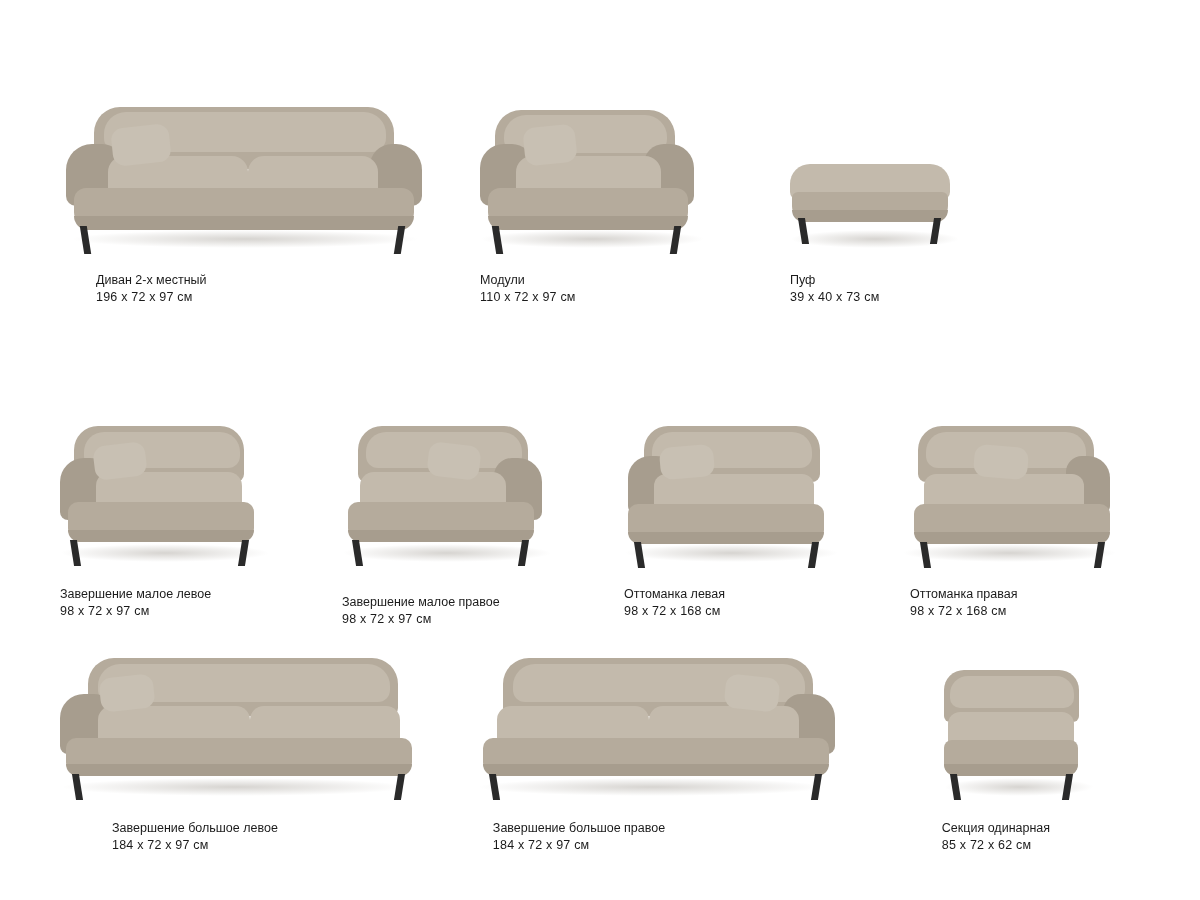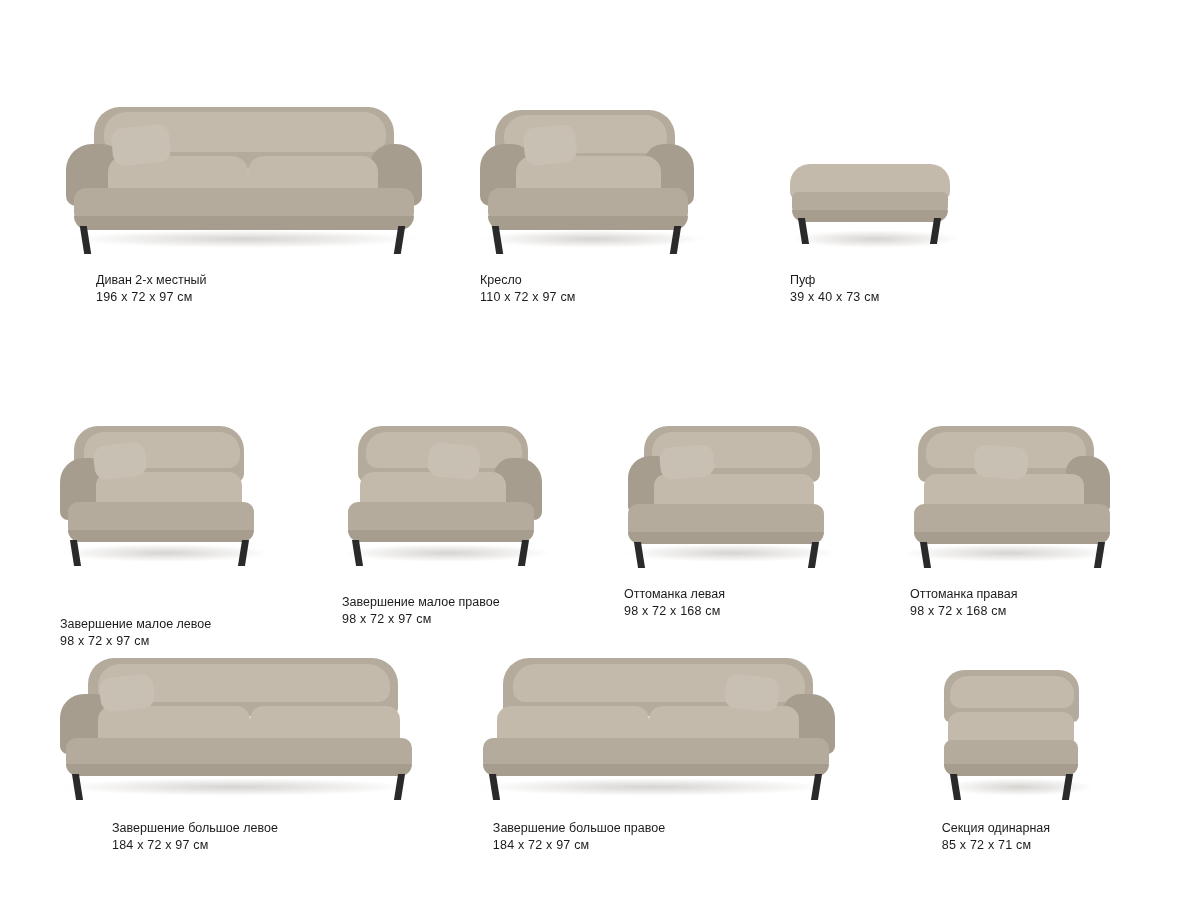--- a/index.html
+++ b/index.html
@@ -111,21 +111,21 @@
         <div class="part fab-dark" style="left:0px; top:44px; width:52px; height:62px; border-radius:24px 20px 10px 10px;"></div>
         <div class="part fab-dark" style="left:164px; top:44px; width:50px; height:62px; border-radius:20px 24px 10px 10px;"></div>
         <div class="part fab-light" style="left:36px; top:56px; width:145px; height:38px; border-radius:16px 16px 6px 6px;"></div>
         <div class="part fab-mid" style="left:8px; top:88px; width:200px; height:40px; border-radius:12px 12px 16px 16px;"></div>
         <div class="part fab-dark" style="left:8px; top:116px; width:200px; height:14px; border-radius:0 0 16px 16px;"></div>
         <div class="part pillow" style="left:44px; top:26px; width:52px; height:38px; border-radius:12px; transform:rotate(-6deg);"></div>
         <div class="leg l" style="left:14px; top:126px; width:7px; height:28px;"></div>
         <div class="leg r" style="left:192px; top:126px; width:7px; height:28px;"></div>
       </div>
       <div class="caption" style="position:absolute; left:0px; top:172px;">
-        <span class="name">Кресло</span>
+        <span class="name">Модули</span>
         <span class="dims">110 х 72 х 97 см</span>
       </div>
     </div>
 
     <div class="item" style="width:260px; margin-left:30px;">
       <div class="figure" style="width:180px; height:155px; position:relative;">
         <div class="shadow-strip" style="left:0px; top:130px; width:170px; height:18px;"></div>
         <div class="part fab-light" style="left:0px; top:64px; width:160px; height:36px; border-radius:20px 20px 8px 8px;"></div>
         <div class="part fab-mid" style="left:2px; top:92px; width:156px; height:28px; border-radius:6px 6px 14px 14px;"></div>
         <div class="part fab-dark" style="left:2px; top:110px; width:156px; height:12px; border-radius:0 0 14px 14px;"></div>
@@ -148,21 +148,21 @@
         <div class="part fab-mid" style="left:14px; top:10px; width:170px; height:56px; border-radius:24px 24px 8px 8px;"></div>
         <div class="part fab-light" style="left:24px; top:16px; width:156px; height:36px; border-radius:20px 20px 12px 12px;"></div>
         <div class="part fab-dark" style="left:0px; top:42px; width:48px; height:62px; border-radius:24px 18px 8px 8px;"></div>
         <div class="part fab-light" style="left:36px; top:56px; width:146px; height:36px; border-radius:14px 14px 6px 6px;"></div>
         <div class="part fab-mid" style="left:8px; top:86px; width:186px; height:40px; border-radius:10px 10px 14px 14px;"></div>
         <div class="part fab-dark" style="left:8px; top:114px; width:186px; height:12px; border-radius:0 0 14px 14px;"></div>
         <div class="part pillow" style="left:34px; top:28px; width:52px; height:34px; border-radius:12px; transform:rotate(-7deg);"></div>
         <div class="leg l" style="left:12px; top:124px; width:7px; height:26px;"></div>
         <div class="leg r" style="left:180px; top:124px; width:7px; height:26px;"></div>
       </div>
-      <div class="caption" style="position:absolute; left:0px; top:170px;margin-top:30px;">
+      <div class="caption" style="position:absolute; left:0px; top:170px;">
         <span class="name">Завершение малое левое</span>
         <span class="dims">98 х 72 х 97 см</span>
       </div>
     </div>
 
     <div class="item" style="width:282px;">
       <div class="figure" style="width:230px; height:150px; position:relative;">
         <div class="shadow-strip" style="left:0px; top:128px; width:210px; height:18px;"></div>
         <div class="part fab-mid" style="left:16px; top:10px; width:170px; height:56px; border-radius:24px 24px 8px 8px;"></div>
         <div class="part fab-light" style="left:24px; top:16px; width:156px; height:36px; border-radius:20px 20px 12px 12px;"></div>
@@ -267,18 +267,18 @@
         <div class="part fab-mid" style="left:0px; top:20px; width:135px; height:52px; border-radius:20px 20px 6px 6px;"></div>
         <div class="part fab-light" style="left:6px; top:26px; width:124px; height:32px; border-radius:18px 18px 10px 10px;"></div>
         <div class="part fab-light" style="left:4px; top:62px; width:126px; height:36px; border-radius:12px 12px 6px 6px;"></div>
         <div class="part fab-mid" style="left:0px; top:90px; width:134px; height:36px; border-radius:8px 8px 12px 12px;"></div>
         <div class="part fab-dark" style="left:0px; top:114px; width:134px; height:12px; border-radius:0 0 12px 12px;"></div>
         <div class="leg l" style="left:8px; top:124px; width:7px; height:26px;"></div>
         <div class="leg r" style="left:120px; top:124px; width:7px; height:26px;"></div>
       </div>
       <div class="caption" style="position:absolute; left:-2px; top:170px;">
         <span class="name">Секция одинарная</span>
-        <span class="dims">85 х 72 х 71 см</span>
+        <span class="dims">85 х 72 х 62 см</span>
       </div>
     </div>
   </div>
 
 </div>
 
 </body></html>

